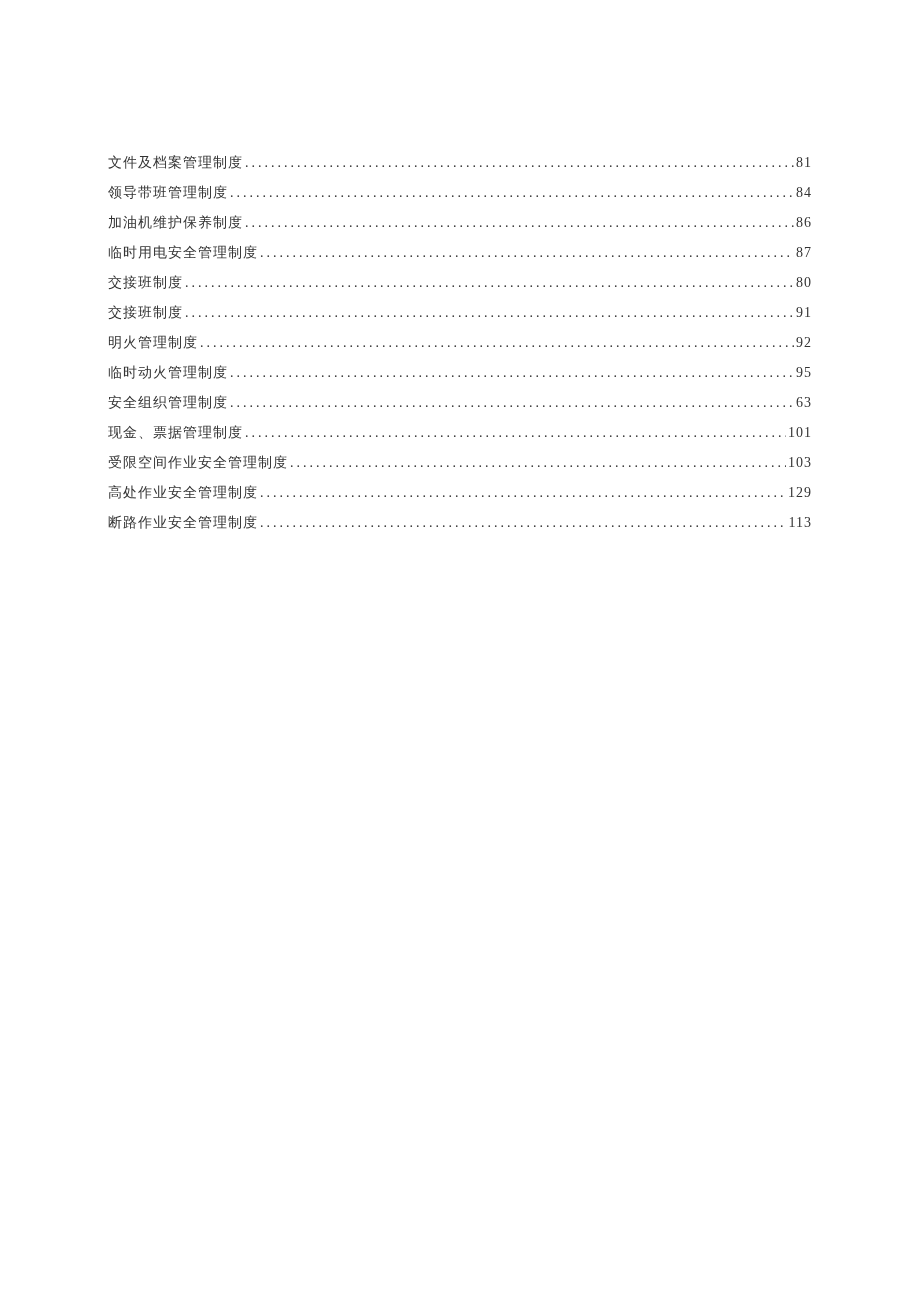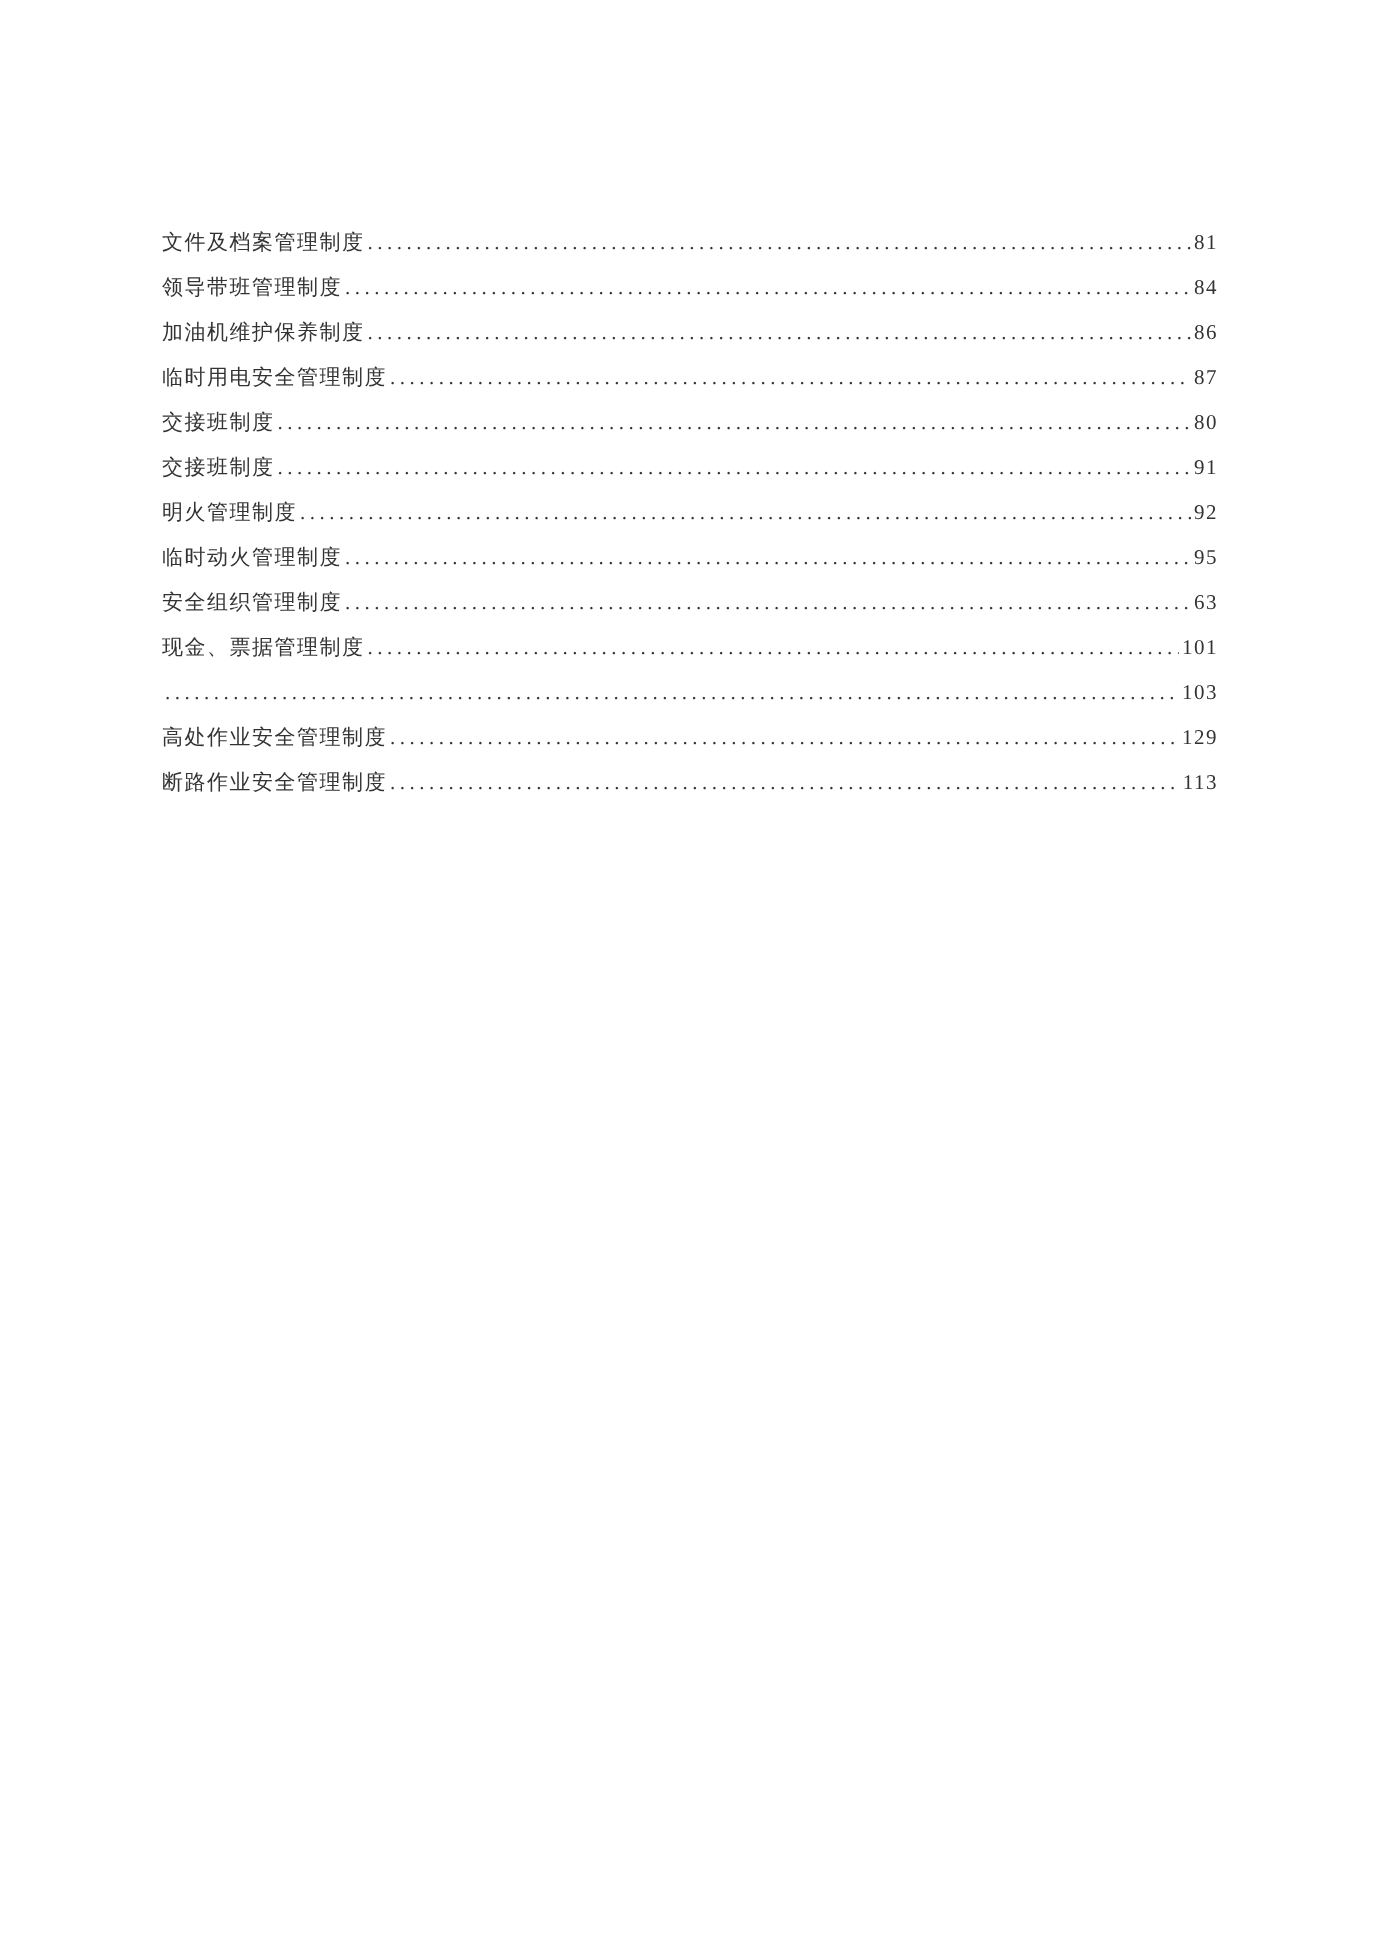--- a/index.html
+++ b/index.html
@@ -95,20 +95,21 @@
     <span class="toc-title">安全组织管理制度</span>
     <span class="toc-dots"></span>
     <span class="toc-page">63</span>
   </div>
   <div class="toc-entry">
     <span class="toc-title">现金、票据管理制度</span>
     <span class="toc-dots"></span>
     <span class="toc-page">101</span>
   </div>
   <div class="toc-entry">
+    <span class="toc-title">受限空间作业安全管理制度</span>
     <span class="toc-dots"></span>
     <span class="toc-page">103</span>
   </div>
   <div class="toc-entry">
     <span class="toc-title">高处作业安全管理制度</span>
     <span class="toc-dots"></span>
     <span class="toc-page">129</span>
   </div>
   <div class="toc-entry">
     <span class="toc-title">断路作业安全管理制度</span>

